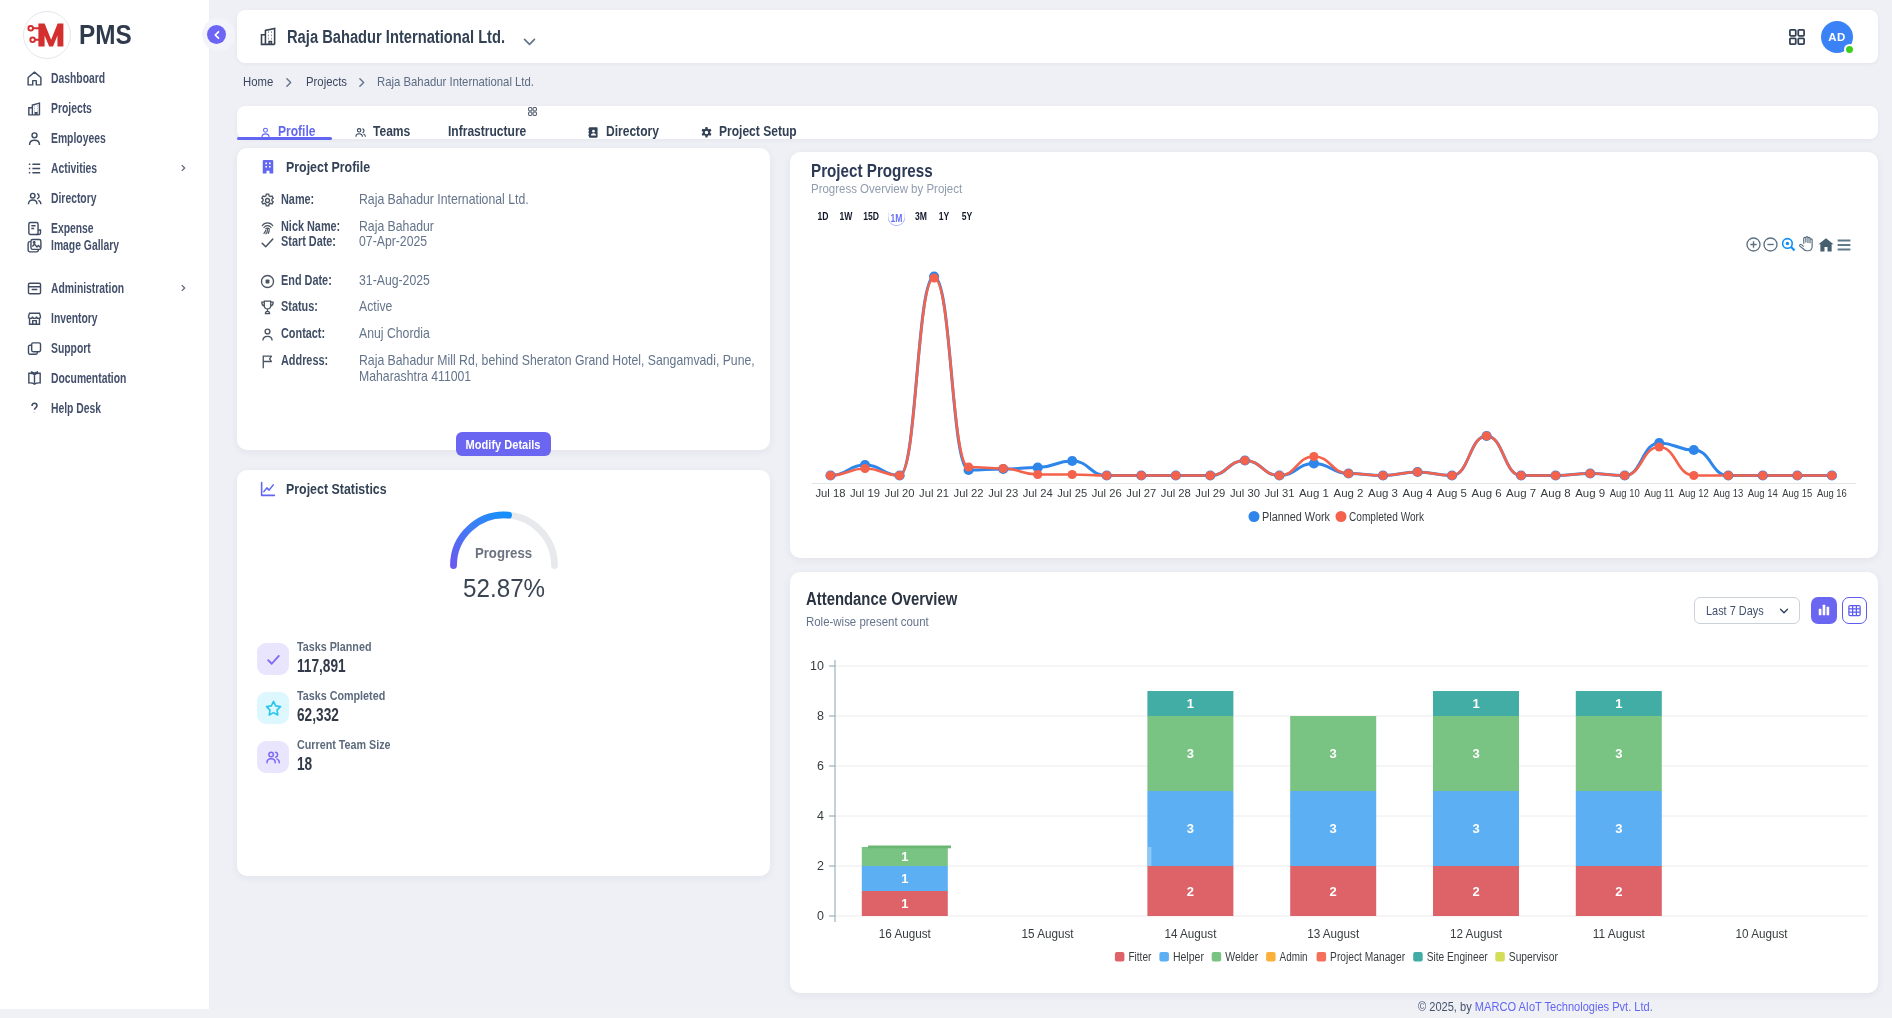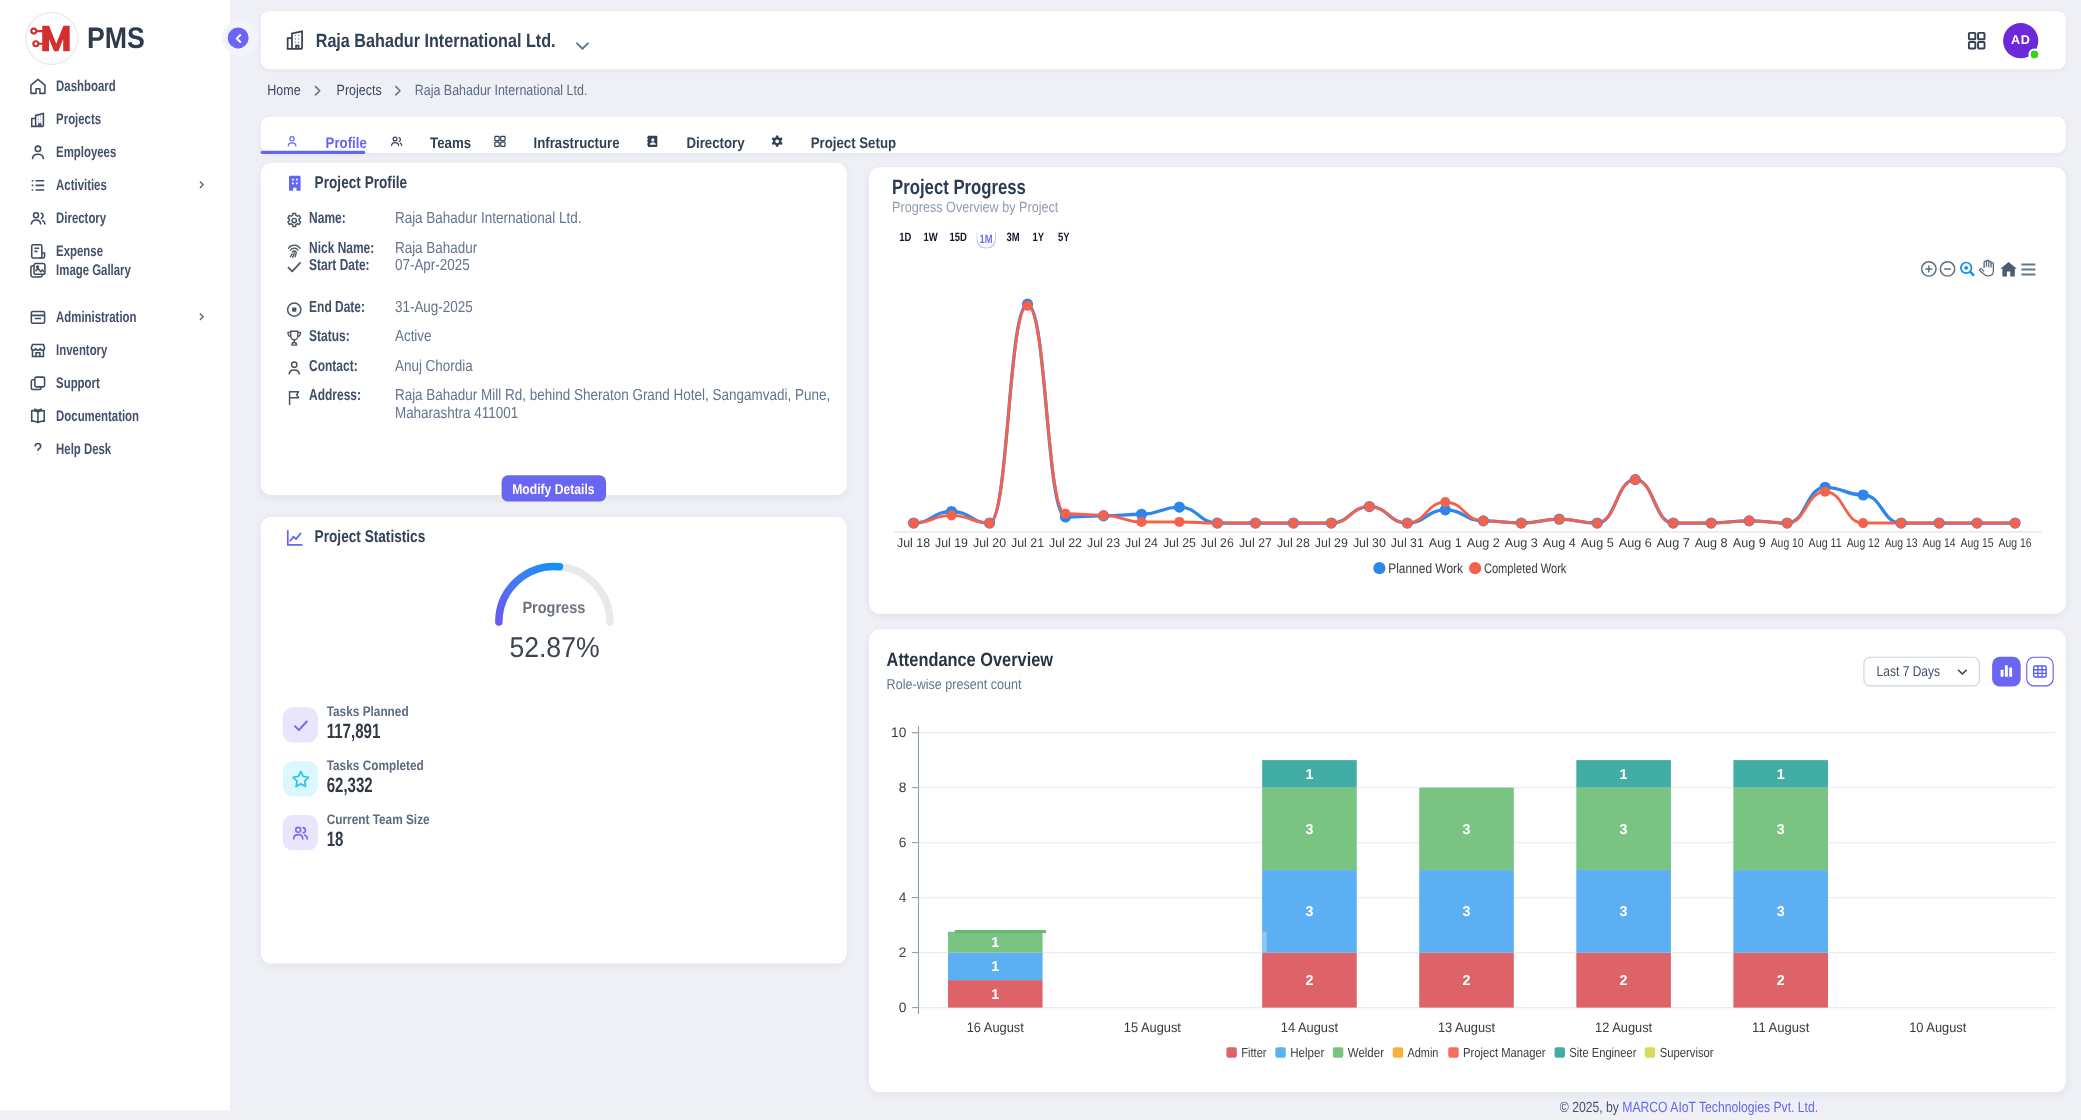--- a/index.html
+++ b/index.html
@@ -15,28 +15,28 @@
 .mi { position:absolute; left:0; width:210px; height:30px; display:flex; align-items:center; }
 .mi svg { position:absolute; left:26px; width:17px; height:17px; stroke:#3f4c63; }
 .mi span { position:absolute; left:51px; font-size:14px; font-weight:600; color:#44506b; transform:scaleX(0.74); transform-origin:0 50%; white-space:nowrap; }
 .mi .chev { position:absolute; left:178px; width:10px; height:10px; stroke:#5a6678; }
 
 #collapse { position:absolute; left:202px; top:18px; width:33px; height:33px; border-radius:50%; background:#f3f4fa; }
 #collapse .inner { position:absolute; left:5px; top:7px; width:19px; height:19px; border-radius:50%; background:#6b64f5; color:#fff; }
 
 #topbar { position:absolute; left:237px; top:10px; width:1641px; height:53px; background:#fff; border-radius:8px; box-shadow:0 1px 4px rgba(30,41,59,.05); }
 #topbar .title { position:absolute; left:50px; top:17px; font-size:17.5px; font-weight:600; color:#334155; transform:scaleX(0.84); transform-origin:0 0; white-space:nowrap; }
-#avatar { position:absolute; left:1584px; top:11px; width:32px; height:32px; border-radius:50%; background:#6d28d9; color:#fff; font-size:11.5px; font-weight:bold; display:flex; align-items:center; justify-content:center; letter-spacing:.5px; }
+#avatar { position:absolute; left:1584px; top:11px; width:32px; height:32px; border-radius:50%; background:#3b82f6; color:#fff; font-size:11.5px; font-weight:bold; display:flex; align-items:center; justify-content:center; letter-spacing:.5px; }
 #avatar .dot { position:absolute; right:-2px; bottom:-2px; width:11px; height:11px; border-radius:50%; background:#3ecf1e; border:2px solid #fff; }
 
 #crumbs { position:absolute; left:243px; top:74px; font-size:13.5px; color:#3f4c63; }
 #crumbs span { transform:scaleX(0.84); transform-origin:0 0; white-space:nowrap; }
 
 #tabsbar { position:absolute; left:237px; top:106px; width:1641px; height:33px; background:#fff; border-radius:8px; box-shadow:0 1px 4px rgba(30,41,59,.05); }
-.tab { position:absolute; top:16px; height:33px; display:flex; align-items:flex-start; gap:24px; font-size:14px; font-weight:600; color:#334155; }
+.tab { position:absolute; top:0; height:33px; display:flex; align-items:flex-end; gap:6px; font-size:14px; font-weight:600; color:#334155; }
 .tab span { transform:scaleX(0.86); transform-origin:0 50%; white-space:nowrap; }
 .tab svg { width:13px; height:13px; }
 #tab-underline { position:absolute; left:0; top:31px; width:95px; height:2.5px; background:#6366f1; border-radius:2px; }
 
 #pp-card { left:237px; top:148px; width:533px; height:302px; }
 #ps-card { left:237px; top:470px; width:533px; height:406px; }
 #pg-card { left:790px; top:152px; width:1088px; height:406px; }
 #at-card { left:790px; top:572px; width:1088px; height:421px; }
 .card-head { position:absolute; left:22px; top:10px; display:flex; align-items:center; gap:9px; font-size:15.5px; font-weight:700; color:#334155; }
 .card-head span { transform:scaleX(0.8); transform-origin:0 50%; white-space:nowrap; }
@@ -210,21 +210,21 @@
       </svg>
     <span>Profile</span>
   </div>
   <div class="tab" style="left:117px;">
     <svg viewBox="0 0 24 24" fill="none" stroke="#334155" stroke-width="2">
         <circle cx="9.5" cy="8" r="3.2"></circle>
         <path d="M3.5 20 C3.5 16 6 14.2 9.5 14.2 C13 14.2 15.5 16 15.5 20 M15.5 5.2 C17.3 5.6 18.5 7 18.5 8.8 C18.5 10.6 17.3 12 15.5 12.4 M17.5 14.6 C19.8 15.4 21 17.2 21 20"></path>
       </svg>
     <span>Teams</span>
   </div>
-  <div class="tab" style="left:211px;">
+  <div class="tab" style="left:211px;flex-direction:column;">
     <svg viewBox="0 0 24 24" fill="none" stroke="#334155" stroke-width="2">
         <rect x="3.5" y="3.5" width="7.2" height="7.2" rx="1"></rect>
         <rect x="13.3" y="3.5" width="7.2" height="7.2" rx="1"></rect>
         <rect x="3.5" y="13.3" width="7.2" height="7.2" rx="1"></rect>
         <rect x="13.3" y="13.3" width="7.2" height="7.2" rx="1"></rect>
       </svg>
     <span>Infrastructure</span>
   </div>
   <div class="tab" style="left:350px;">
     <svg viewBox="0 0 24 24" fill="#334155" stroke="none">

